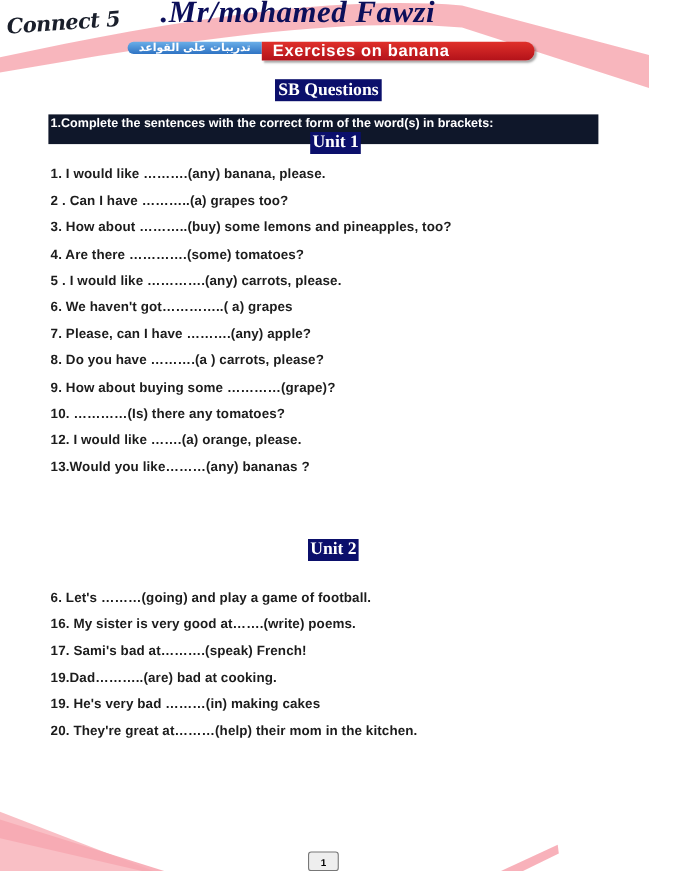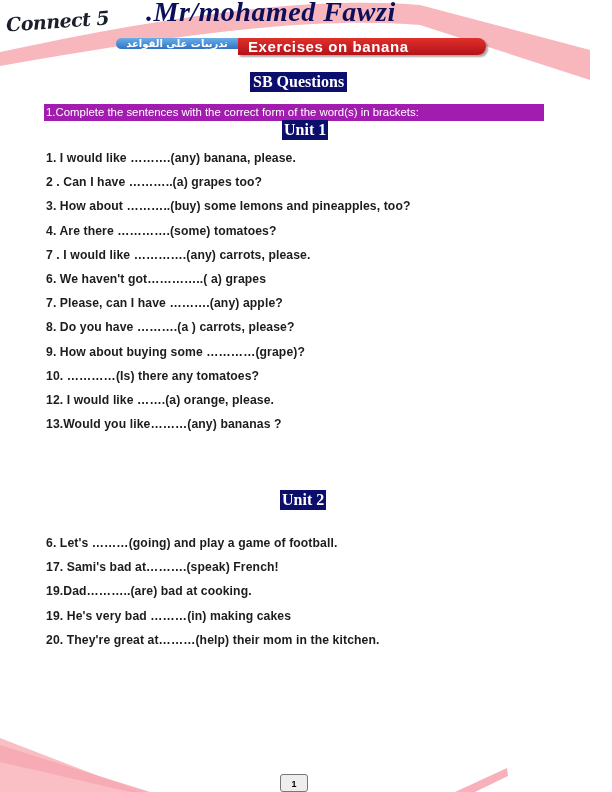--- a/index.html
+++ b/index.html
@@ -35,22 +35,22 @@
     display: flex; align-items: center; padding-left: 10px; box-sizing: border-box;
     letter-spacing: 0.6px;
     box-shadow: 2px 2px 2px rgba(0,0,0,0.35);
   }
   .sb-title {
     position: absolute; left: 250px; top: 72px; padding: 0 3px;
     background: #0b0f6b; color: #fff;
     font-family: "Liberation Serif", serif; font-weight: bold; font-size: 16px; line-height: 20px;
   }
   .instr {
-    position: absolute; left: 44px; top: 104px; width: 500px; height: 17px;
-    background: #a21caf; color: #fff; font-weight: normal; font-size: 11.4px; line-height: 16px;
+    position: absolute; left: 44px; top: 104px; width: 500px; height: 27px;
+    background: #0f172a; color: #fff; font-weight: bold; font-size: 11.4px; line-height: 16px;
     padding-left: 2px; box-sizing: border-box; white-space: nowrap;
   }
   .unit {
     position: absolute; padding: 0 2px;
     background: #0b0f6b; color: #fff;
     font-family: "Liberation Serif", serif; font-weight: bold; font-size: 16px; line-height: 20px;
   }
   .q-list { position: absolute; left: 46px; margin: 0; padding: 0; list-style: none; }
   .q-item {
     font-weight: bold; font-size: 12.2px; color: #1c1c1c; height: 24.2px; line-height: 24.2px;
@@ -82,32 +82,33 @@
 
 <div class="sb-title">SB Questions</div>
 <div class="instr">1.Complete the sentences with the correct form of the word(s) in brackets:</div>
 
 <div class="unit" style="left:282px; top:120px;">Unit 1</div>
 <ul class="q-list" style="top:146px;">
   <li class="q-item">1. I would like ……….(any) banana, please.</li>
   <li class="q-item">2 . Can I have ………..(a) grapes too?</li>
   <li class="q-item">3. How about ………..(buy) some lemons and pineapples, too?</li>
   <li class="q-item">4.  Are there ………….(some) tomatoes?</li>
-  <li class="q-item">7 . I would like ………….(any) carrots, please.</li>
+  <li class="q-item">5 . I would like ………….(any) carrots, please.</li>
   <li class="q-item">6. We haven't got…………..( a) grapes</li>
   <li class="q-item">7. Please, can I have ……….(any) apple?</li>
   <li class="q-item">8. Do you have ……….(a ) carrots, please?</li>
   <li class="q-item">9. How about buying some …………(grape)?</li>
   <li class="q-item">10. …………(Is) there any tomatoes?</li>
   <li class="q-item">12. I would like …….(a) orange, please.</li>
   <li class="q-item">13.Would you like………(any) bananas ?</li>
 </ul>
 
 <div class="unit" style="left:280px; top:490px;">Unit 2</div>
 <ul class="q-list" style="top:531px;">
   <li class="q-item">6. Let's ………(going) and play a game of football.</li>
+  <li class="q-item">16. My sister is very good at…….(write) poems.</li>
   <li class="q-item">17. Sami's  bad at……….(speak) French!</li>
   <li class="q-item">19.Dad………..(are) bad at cooking.</li>
   <li class="q-item">19. He's very bad ………(in) making cakes</li>
   <li class="q-item">20. They're great at………(help) their mom in the kitchen.</li>
 </ul>
 
 <div class="page-num">1</div>
 
 </body></html>

